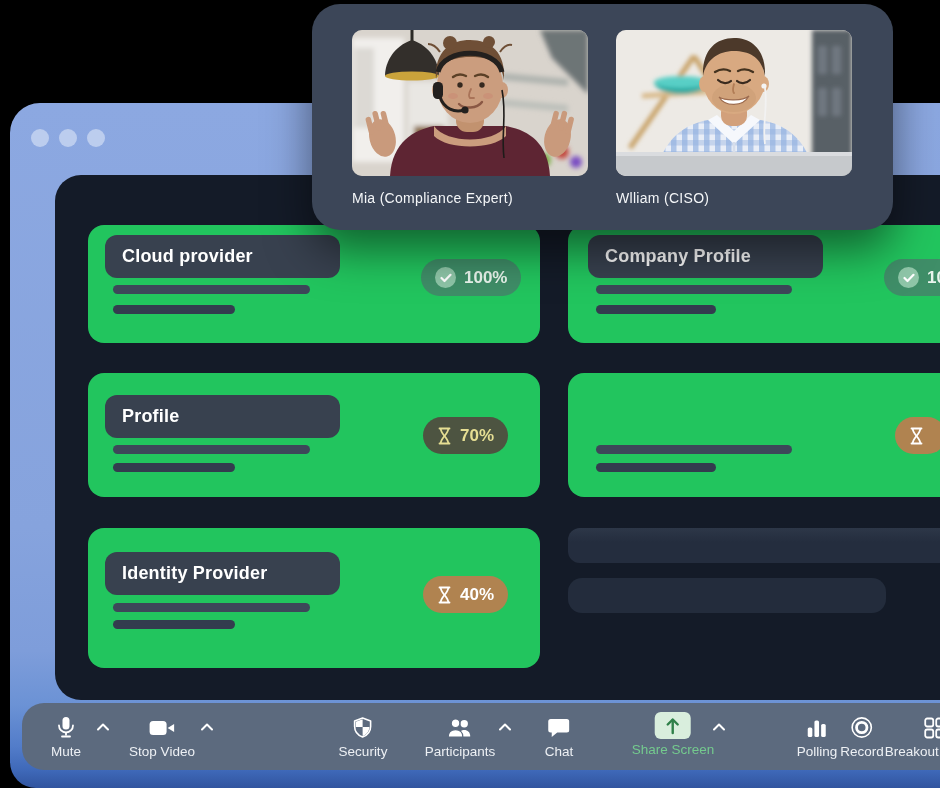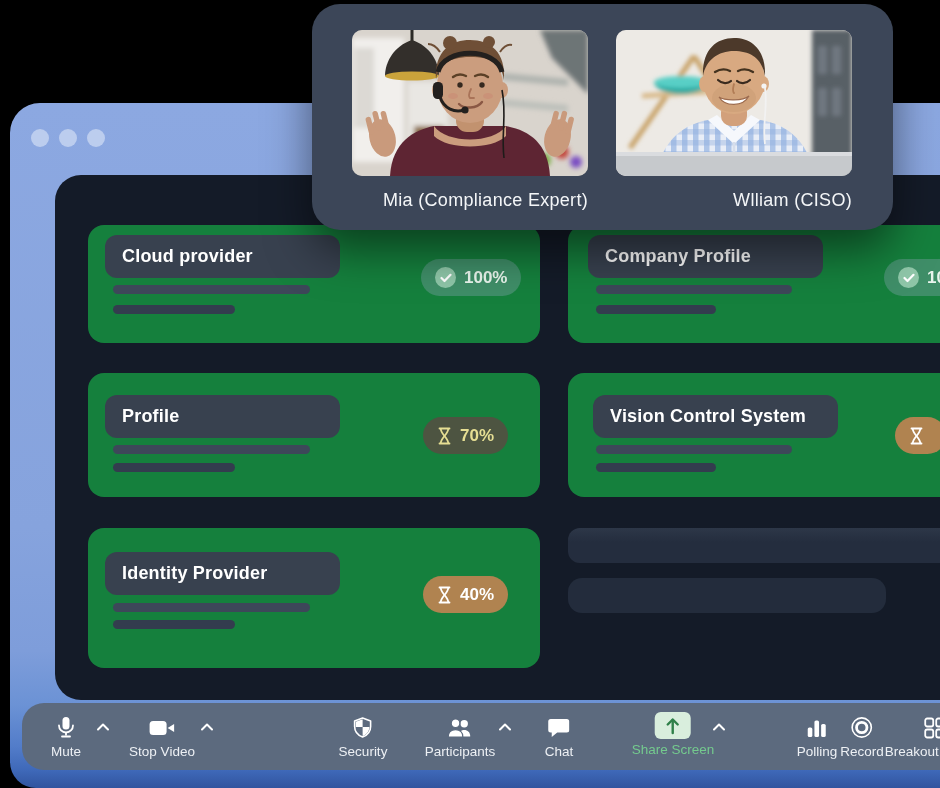--- a/index.html
+++ b/index.html
@@ -10,21 +10,21 @@
   .window{position:absolute;left:10px;top:103px;width:930px;height:685px;
     border-radius:30px 0 0 26px;
     background:linear-gradient(180deg,#8ca8e1 0%,#86a3dd 62%,#7e9dda 80%,#6b92d5 88%,#527cc9 94%,#3e68b8 97.5%,#31549e 100%);}
   .dot{position:absolute;width:18px;height:18px;border-radius:50%;background:#bccdee;top:26px;}
 
   
   .panel{position:absolute;left:55px;top:175px;width:885px;height:525px;background:#141b28;
     border-radius:26px 0 0 26px;}
 
   
-  .card{position:absolute;background:#15803d;border-radius:16px;}
+  .card{position:absolute;background:#22c55e;border-radius:16px;}
   .chip{position:absolute;left:17px;height:43px;background:#38414f;border-radius:12px;
     display:flex;align-items:center;padding:0 17px;color:#fff;font-weight:bold;font-size:18px;
     white-space:nowrap;overflow:hidden;width:201px;letter-spacing:.2px;}
   .sk{position:absolute;left:25px;height:9px;border-radius:5px;}
   .sk1{background:#3d4759;}
   .sk2{background:#333c4e;}
   .badge{position:absolute;height:37px;border-radius:19px;display:flex;align-items:center;gap:8px;
     padding:0 14px;font-weight:bold;font-size:17px;white-space:nowrap;}
   .badge.green{background:#3f8e68;color:#e9f5ed;align-items:center;}
   .badge.olive{background:#4d5441;color:#e5de93;}
@@ -33,21 +33,21 @@
     justify-content:center;flex:0 0 auto;}
   .hg{display:flex;flex:0 0 auto;}
 
   .listbar{position:absolute;background:#242d3e;}
 
   
   .callpanel{position:absolute;left:312px;top:4px;width:581px;height:226px;background:#3c4658;
     border-radius:28px;box-shadow:0 20px 45px rgba(0,0,0,.5);}
   .tile{position:absolute;top:26px;width:236px;height:146px;border-radius:10px;overflow:hidden;background:#888;}
   .tile svg{display:block;width:100%;height:100%;}
-  .pname{position:absolute;top:186px;width:236px;text-align:right;color:#f4f6f8;font-size:18px;letter-spacing:.3px;}
+  .pname{position:absolute;top:186px;width:236px;text-align:left;color:#f4f6f8;font-size:14px;letter-spacing:.3px;}
 
   
   .toolbar{position:absolute;left:22px;top:703px;width:918px;height:67px;background:#5c6a7e;
     border-radius:22px 0 0 22px;}
   .tbtn{position:absolute;top:0;height:100%;transform:translateX(-50%);display:flex;
     flex-direction:column;align-items:center;padding-top:11px;box-sizing:border-box;}
   .ticon{height:27px;display:flex;align-items:center;justify-content:center;}
   .tlabel{color:#edf0f4;font-size:13.5px;margin-top:3px;white-space:nowrap;}
   .tlabel.green{color:#74ca8e;}
   .chev{position:absolute;top:20px;transform:translateX(-50%);display:flex;}
@@ -114,23 +114,20 @@
               <path d="M3.8 2 C3.8 7 11.2 11 11.2 16"></path>
               <path d="M11.2 2 C11.2 7 3.8 11 3.8 16"></path>
             </g>
           </svg>
       </span>
       <span>70%</span>
     </div>
   </div>
 
   <div class="card" style="left:568px;top:373px;width:440px;height:124px">
-    <div class="chip" style="top:22px;left:25px;width:211px">
-      <span>Vision Control System</span>
-    </div>
     <div class="sk sk1" style="left:28px;top:72px;width:196px"></div>
     <div class="sk sk2" style="left:28px;top:90px;width:120px"></div>
     <div class="badge bronze" style="left:327px;top:44px">
       <span class="hg">
         <svg width="15" height="18" viewBox="0 0 15 18">
             <g fill="none" stroke="currentColor" stroke-width="1.8" stroke-linecap="round">
               <path d="M2.5 1.5 h10"></path>
               <path d="M2.5 16.5 h10"></path>
               <path d="M3.8 2 C3.8 7 11.2 11 11.2 16"></path>
               <path d="M11.2 2 C11.2 7 3.8 11 3.8 16"></path>

